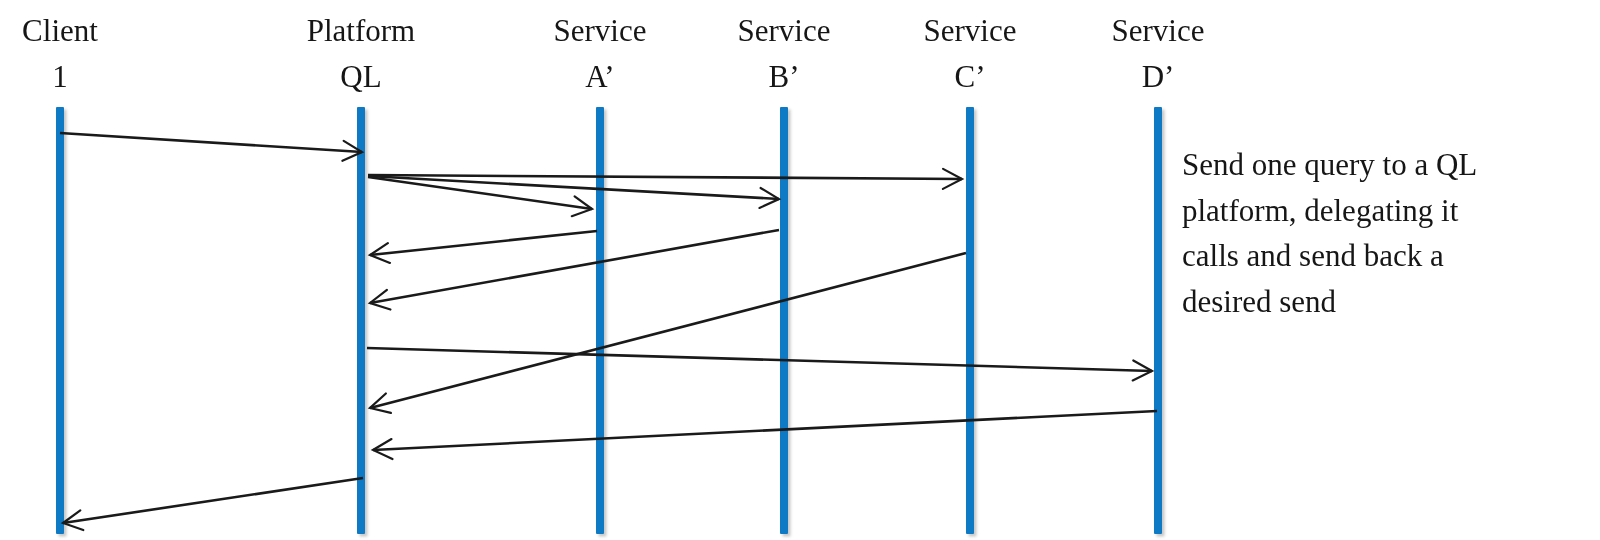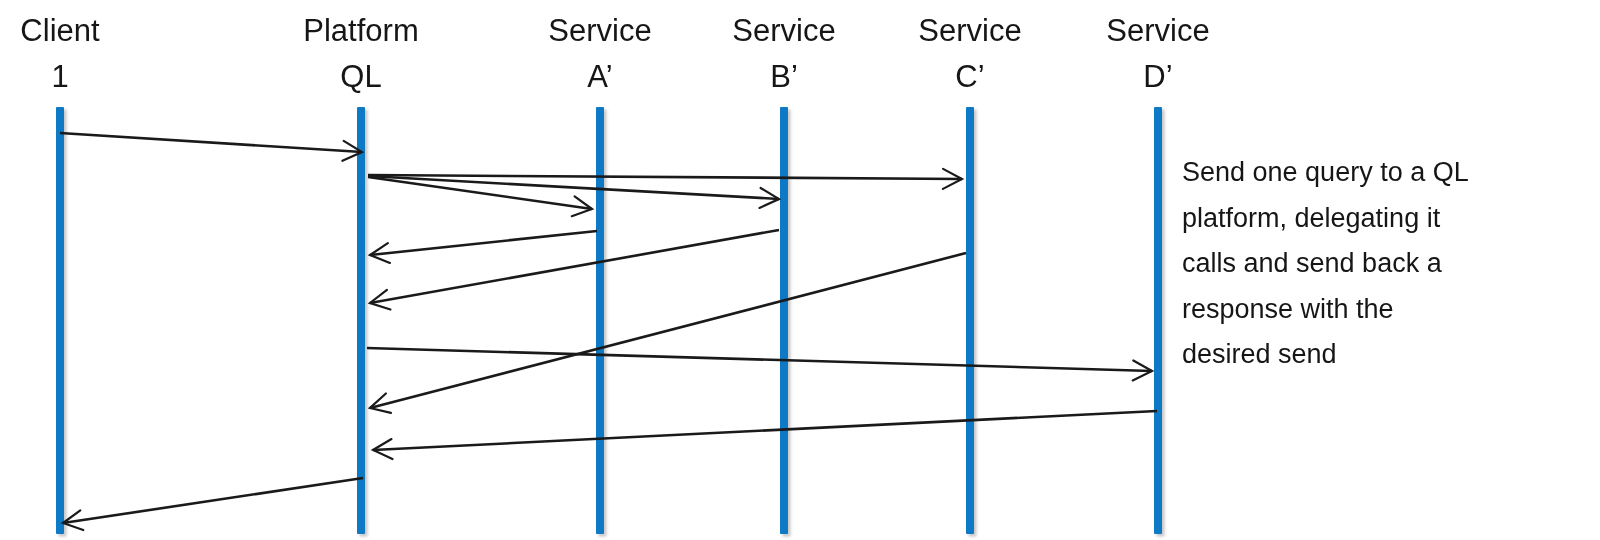--- a/index.html
+++ b/index.html
@@ -1,31 +1,31 @@
 <!DOCTYPE html>
 <html><head>
 <meta charset="utf-8">
 <style>
   html,body{margin:0;padding:0;background:#ffffff;}
   .canvas{
     position:relative;width:1600px;height:540px;background:#ffffff;overflow:hidden;
-    font-family:Liberation Sans, sans-serif;
+    font-family:Liberation Serif, serif;
   }
   .lifeline{
     position:absolute;border-radius:1px;
     box-shadow:2.5px 2.5px 3px rgba(130,130,130,0.45);
   }
   .actor-label{
     position:absolute;top:8px;width:220px;text-align:center;
     font-size:31px;line-height:46px;font-weight:400;white-space:nowrap;
   }
   #arrows{position:absolute;left:0;top:0;z-index:3;}
   .annotation{
-    position:absolute;left:1182px;top:150px;
-    font-size:27px;line-height:45.5px;font-weight:400;white-space:nowrap;
+    position:absolute;left:1182px;top:142px;
+    font-size:31px;line-height:45.5px;font-weight:400;white-space:nowrap;
   }
 </style>
 </head>
 <body>
 
 <div class="canvas" style="background: rgb(255, 255, 255);">
 
   <div id="lifelines">
       <div class="lifeline" style="left: 56px; top: 107px; width: 8px; height: 427px; background: rgb(14, 121, 196);"></div>
       <div class="lifeline" style="left: 357px; top: 107px; width: 8px; height: 427px; background: rgb(14, 121, 196);"></div>
@@ -77,17 +77,16 @@
       <line x1="367" y1="348" x2="1152" y2="371" stroke="currentColor" stroke-width="2.6" marker-end="url(#ah)"></line>
       <line x1="966" y1="253" x2="370" y2="408" stroke="currentColor" stroke-width="2.6" marker-end="url(#ah)"></line>
       <line x1="1157" y1="411" x2="373" y2="450" stroke="currentColor" stroke-width="2.6" marker-end="url(#ah)"></line>
       <line x1="363" y1="478" x2="63" y2="523" stroke="currentColor" stroke-width="2.6" marker-end="url(#ah)"></line>
     </svg>
 
   <div id="annotation" class="annotation" style="color: rgb(22, 22, 22);">
       <div>Send one query to a QL</div>
       <div>platform, delegating it</div>
       <div>calls and send back a</div>
-      <div>response with the</div>
       <div>desired send</div>
     </div>
 
 </div>
 
 </body></html>

